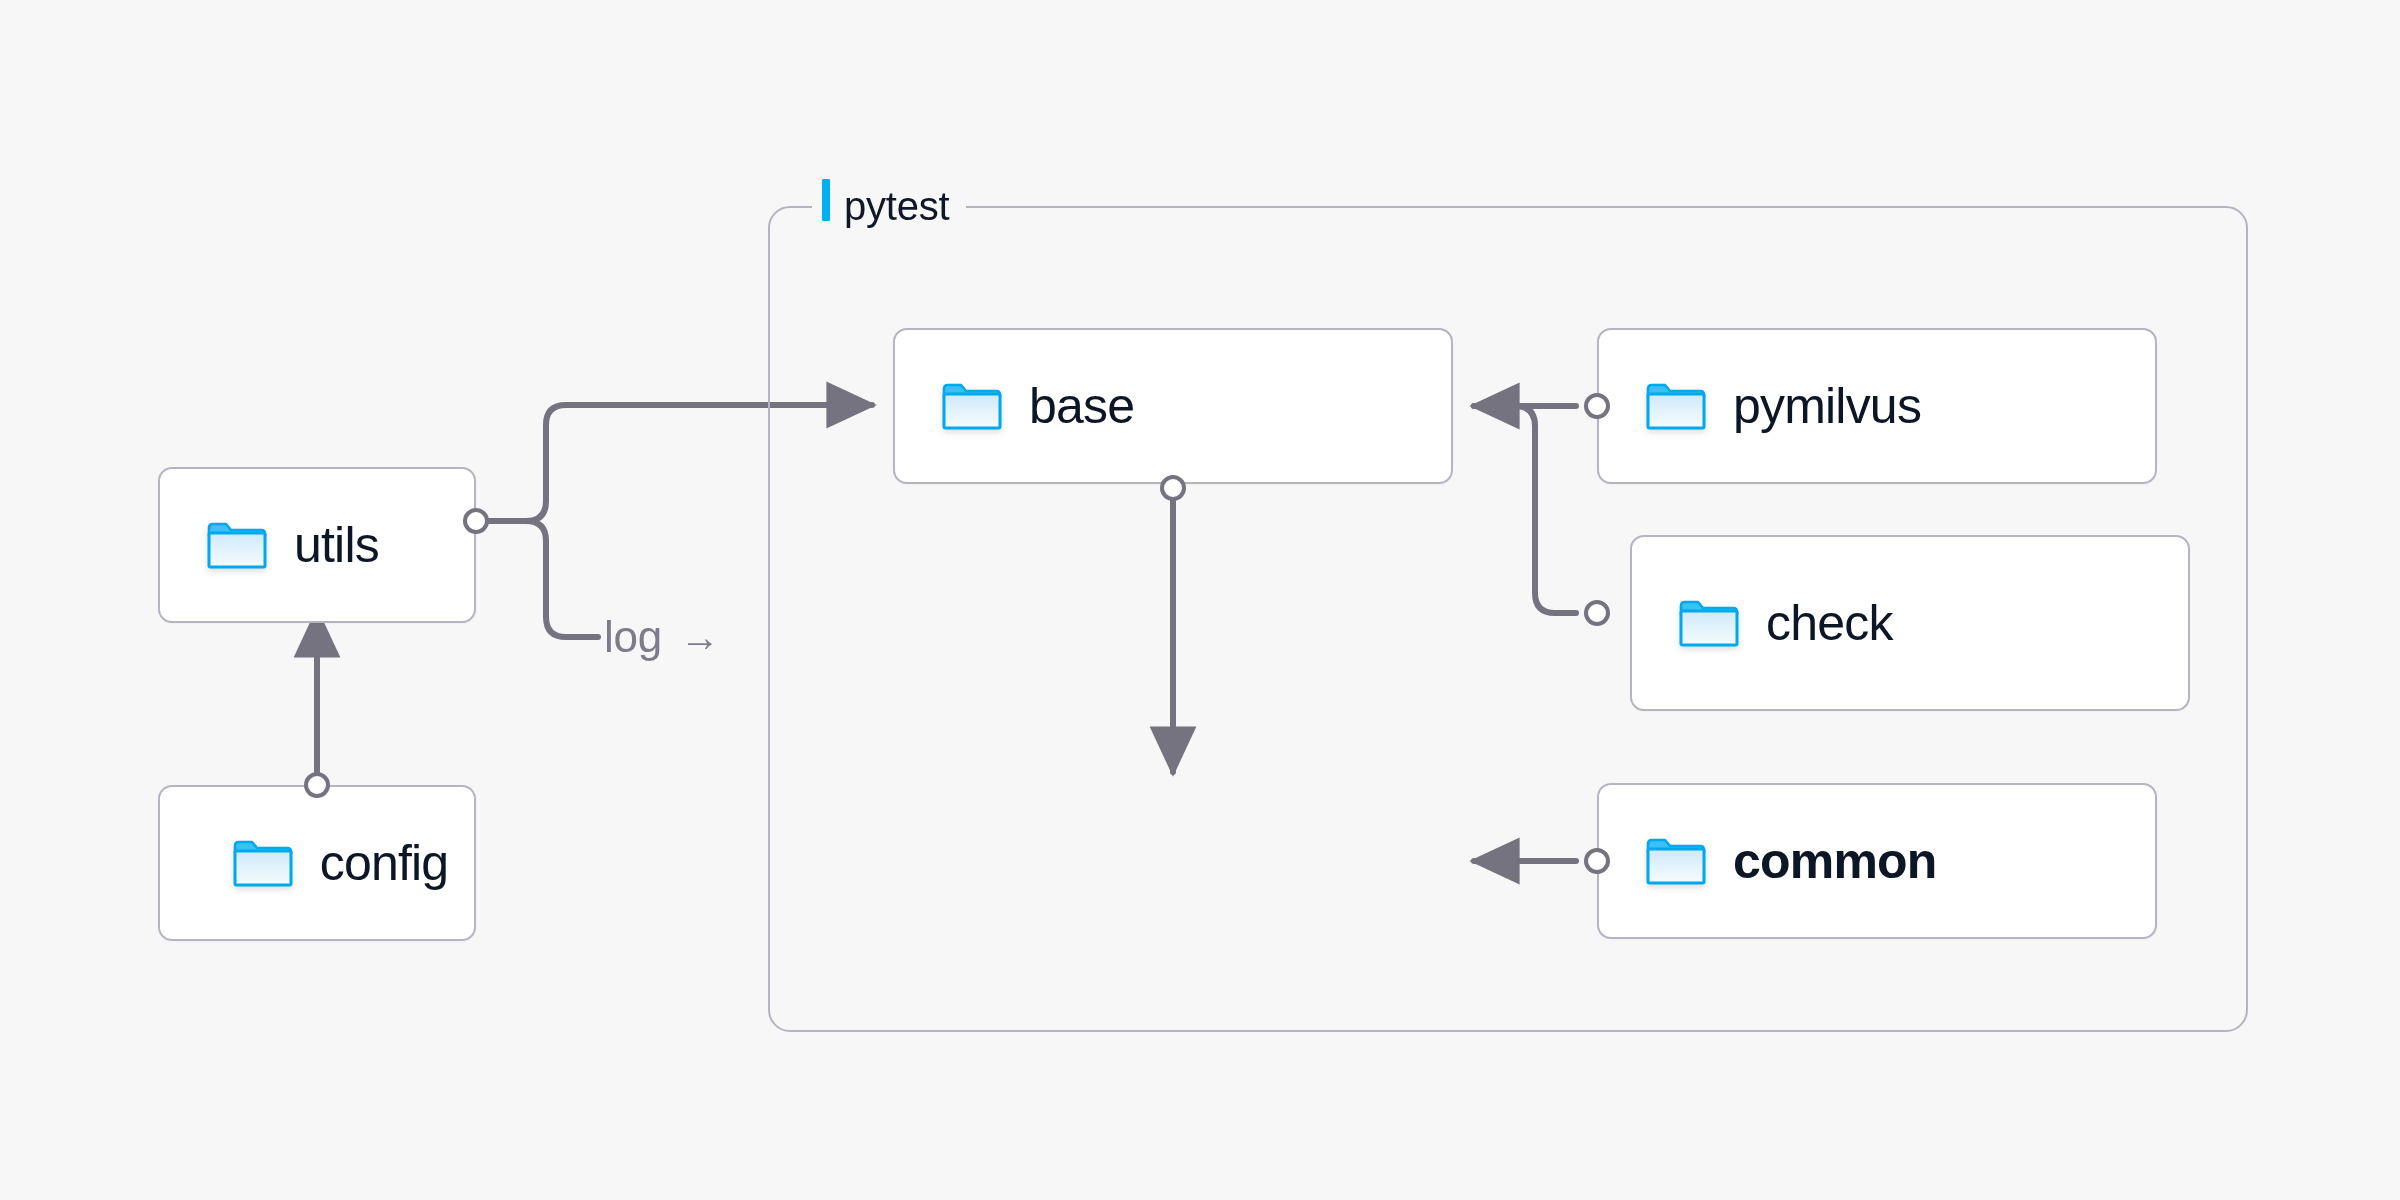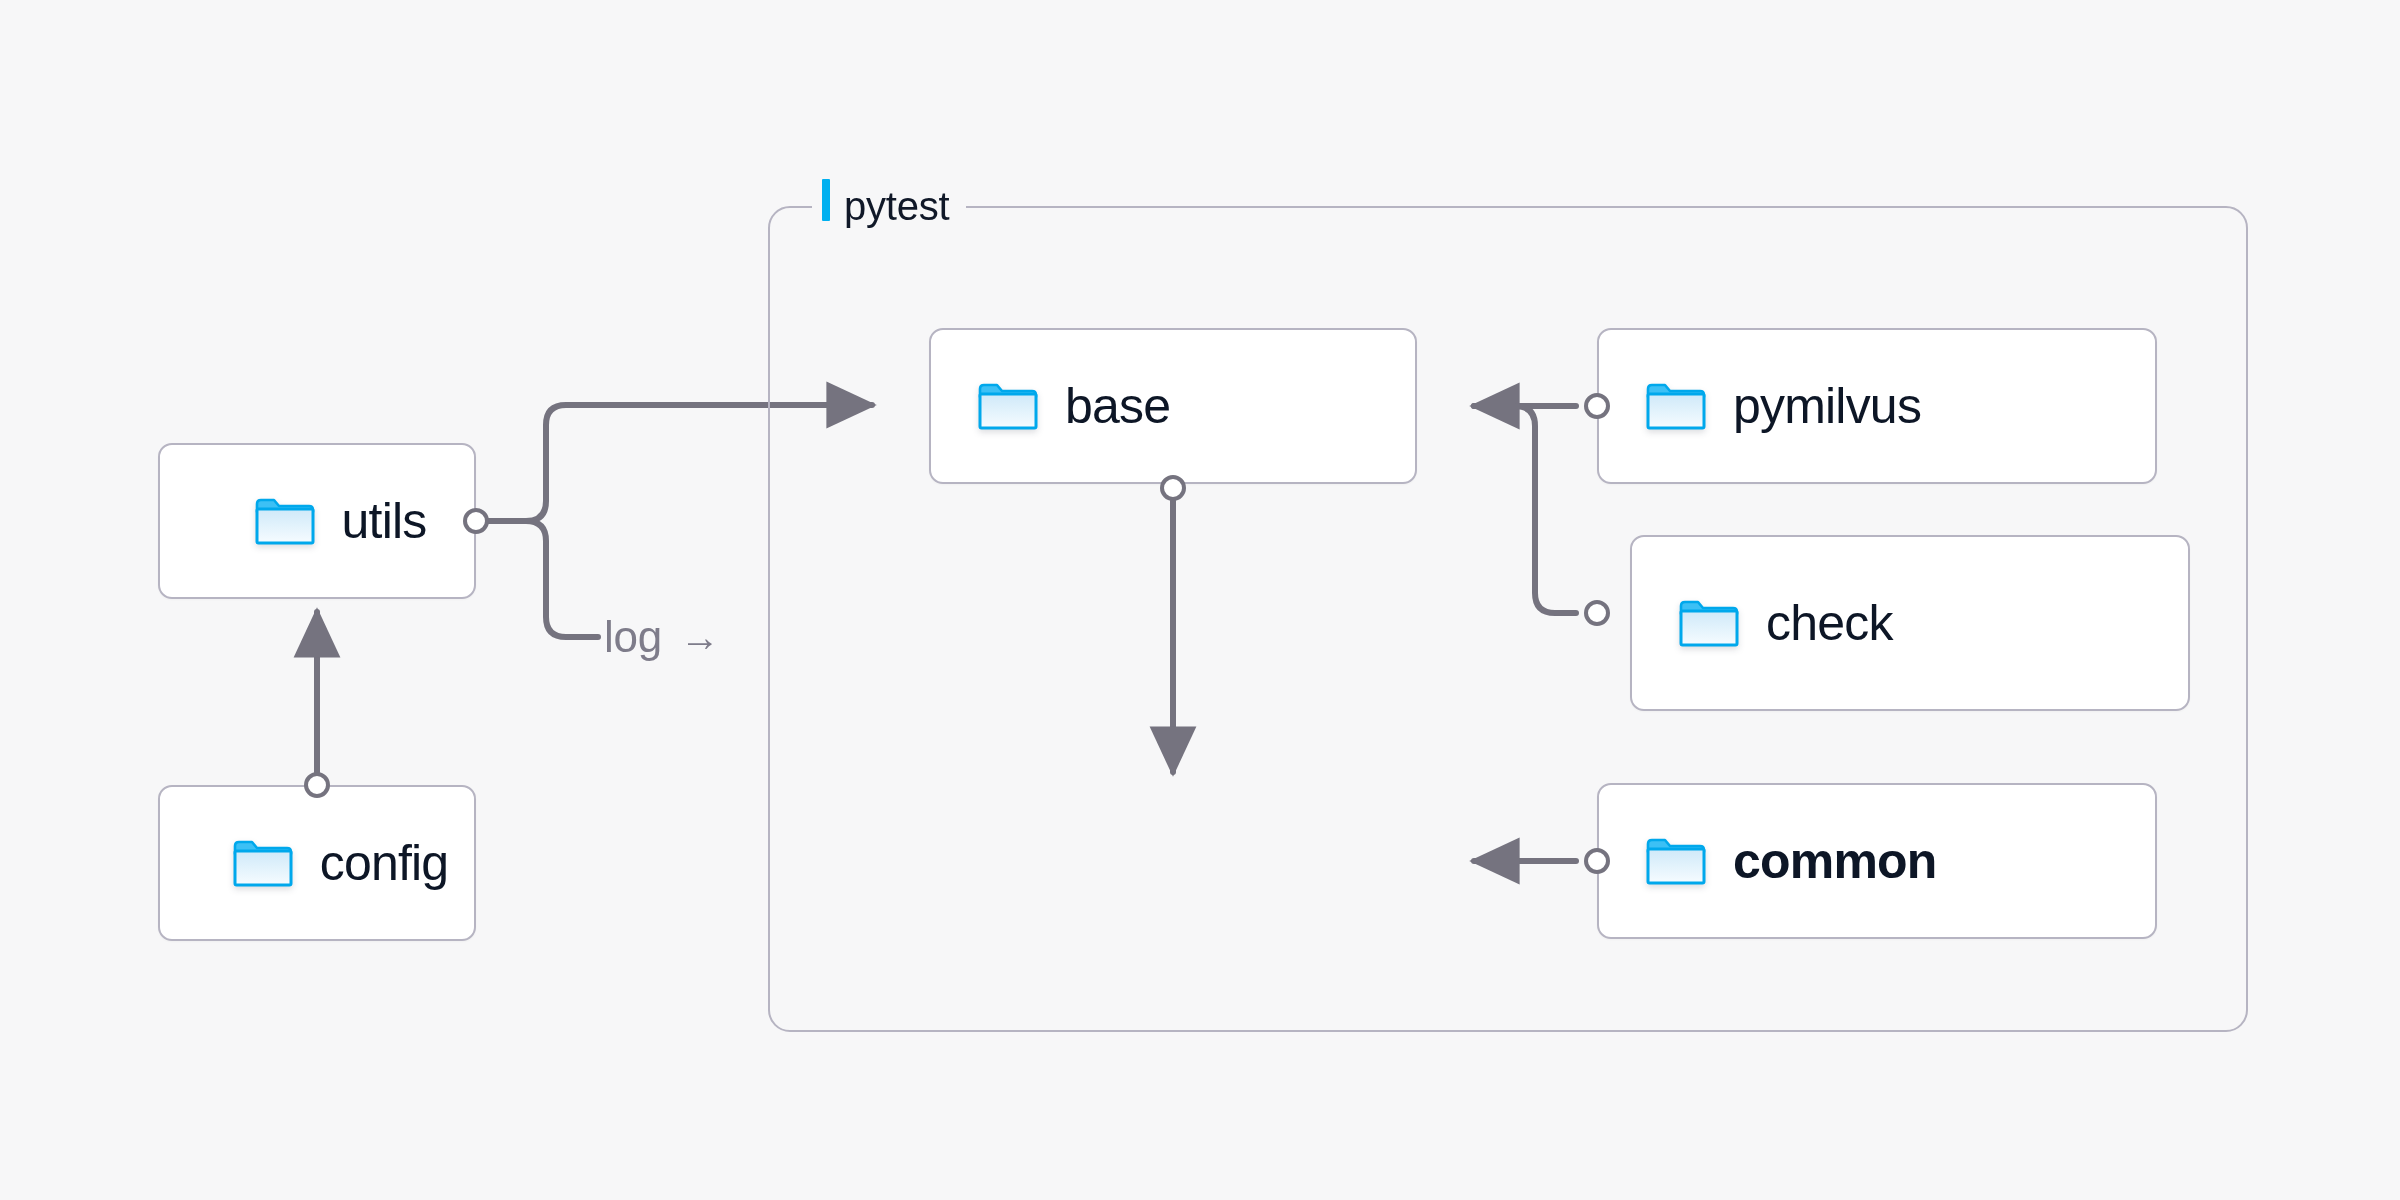--- a/index.html
+++ b/index.html
@@ -149,21 +149,21 @@
 
   </svg>
 
   <div class="group" style="left:768px; top:206px; width:1480px; height:826px;">
   </div>
   <div class="group-label" style="left:812px; top:179px;">
     <span class="accent-bar"></span>
     <span class="group-title">pytest</span>
   </div>
 
-  <div class="node" style="left:158px; top:443px; width:318px; height:156px;justify-content:center;">
+  <div class="node" style="left:158px; top:467px; width:318px; height:156px;">
     <div class="node-inner">
       <svg class="folder-icon" viewBox="0 0 62 54" xmlns="http://www.w3.org/2000/svg">
         <defs>
           <linearGradient id="fgU" x1="0" y1="0" x2="0" y2="1">
             <stop offset="0" stop-color="#cfe9f9"></stop>
             <stop offset="1" stop-color="#f6fcff"></stop>
           </linearGradient>
         </defs>
         <path d="M3 10 Q3 6 7 6 L20 6 L25 12 L55 12 Q59 12 59 16 L59 18 L3 18 Z" fill="#3cc0f5" stroke="#00a8ec" stroke-width="2.6" stroke-linejoin="round"></path>
         <rect x="3" y="15" width="56" height="34" rx="1.5" fill="url(#fgU)" stroke="#00a8ec" stroke-width="3"></rect>
@@ -183,21 +183,21 @@
           </linearGradient>
         </defs>
         <path d="M3 10 Q3 6 7 6 L20 6 L25 12 L55 12 Q59 12 59 16 L59 18 L3 18 Z" fill="#3cc0f5" stroke="#00a8ec" stroke-width="2.6" stroke-linejoin="round"></path>
         <rect x="3" y="15" width="56" height="34" rx="1.5" fill="url(#fgC)" stroke="#00a8ec" stroke-width="3"></rect>
       </svg>
       <span class="node-label">config</span>
     </div>
   </div>
   <div class="port" style="left:304px; top:772px;"></div>
 
-  <div class="node" style="left:893px; top:328px; width:488px; height:156px;margin-left:36px;">
+  <div class="node" style="left:893px; top:328px; width:560px; height:156px;">
     <div class="node-inner">
       <svg class="folder-icon" viewBox="0 0 62 54" xmlns="http://www.w3.org/2000/svg">
         <defs>
           <linearGradient id="fgB" x1="0" y1="0" x2="0" y2="1">
             <stop offset="0" stop-color="#cfe9f9"></stop>
             <stop offset="1" stop-color="#f6fcff"></stop>
           </linearGradient>
         </defs>
         <path d="M3 10 Q3 6 7 6 L20 6 L25 12 L55 12 Q59 12 59 16 L59 18 L3 18 Z" fill="#3cc0f5" stroke="#00a8ec" stroke-width="2.6" stroke-linejoin="round"></path>
         <rect x="3" y="15" width="56" height="34" rx="1.5" fill="url(#fgB)" stroke="#00a8ec" stroke-width="3"></rect>

